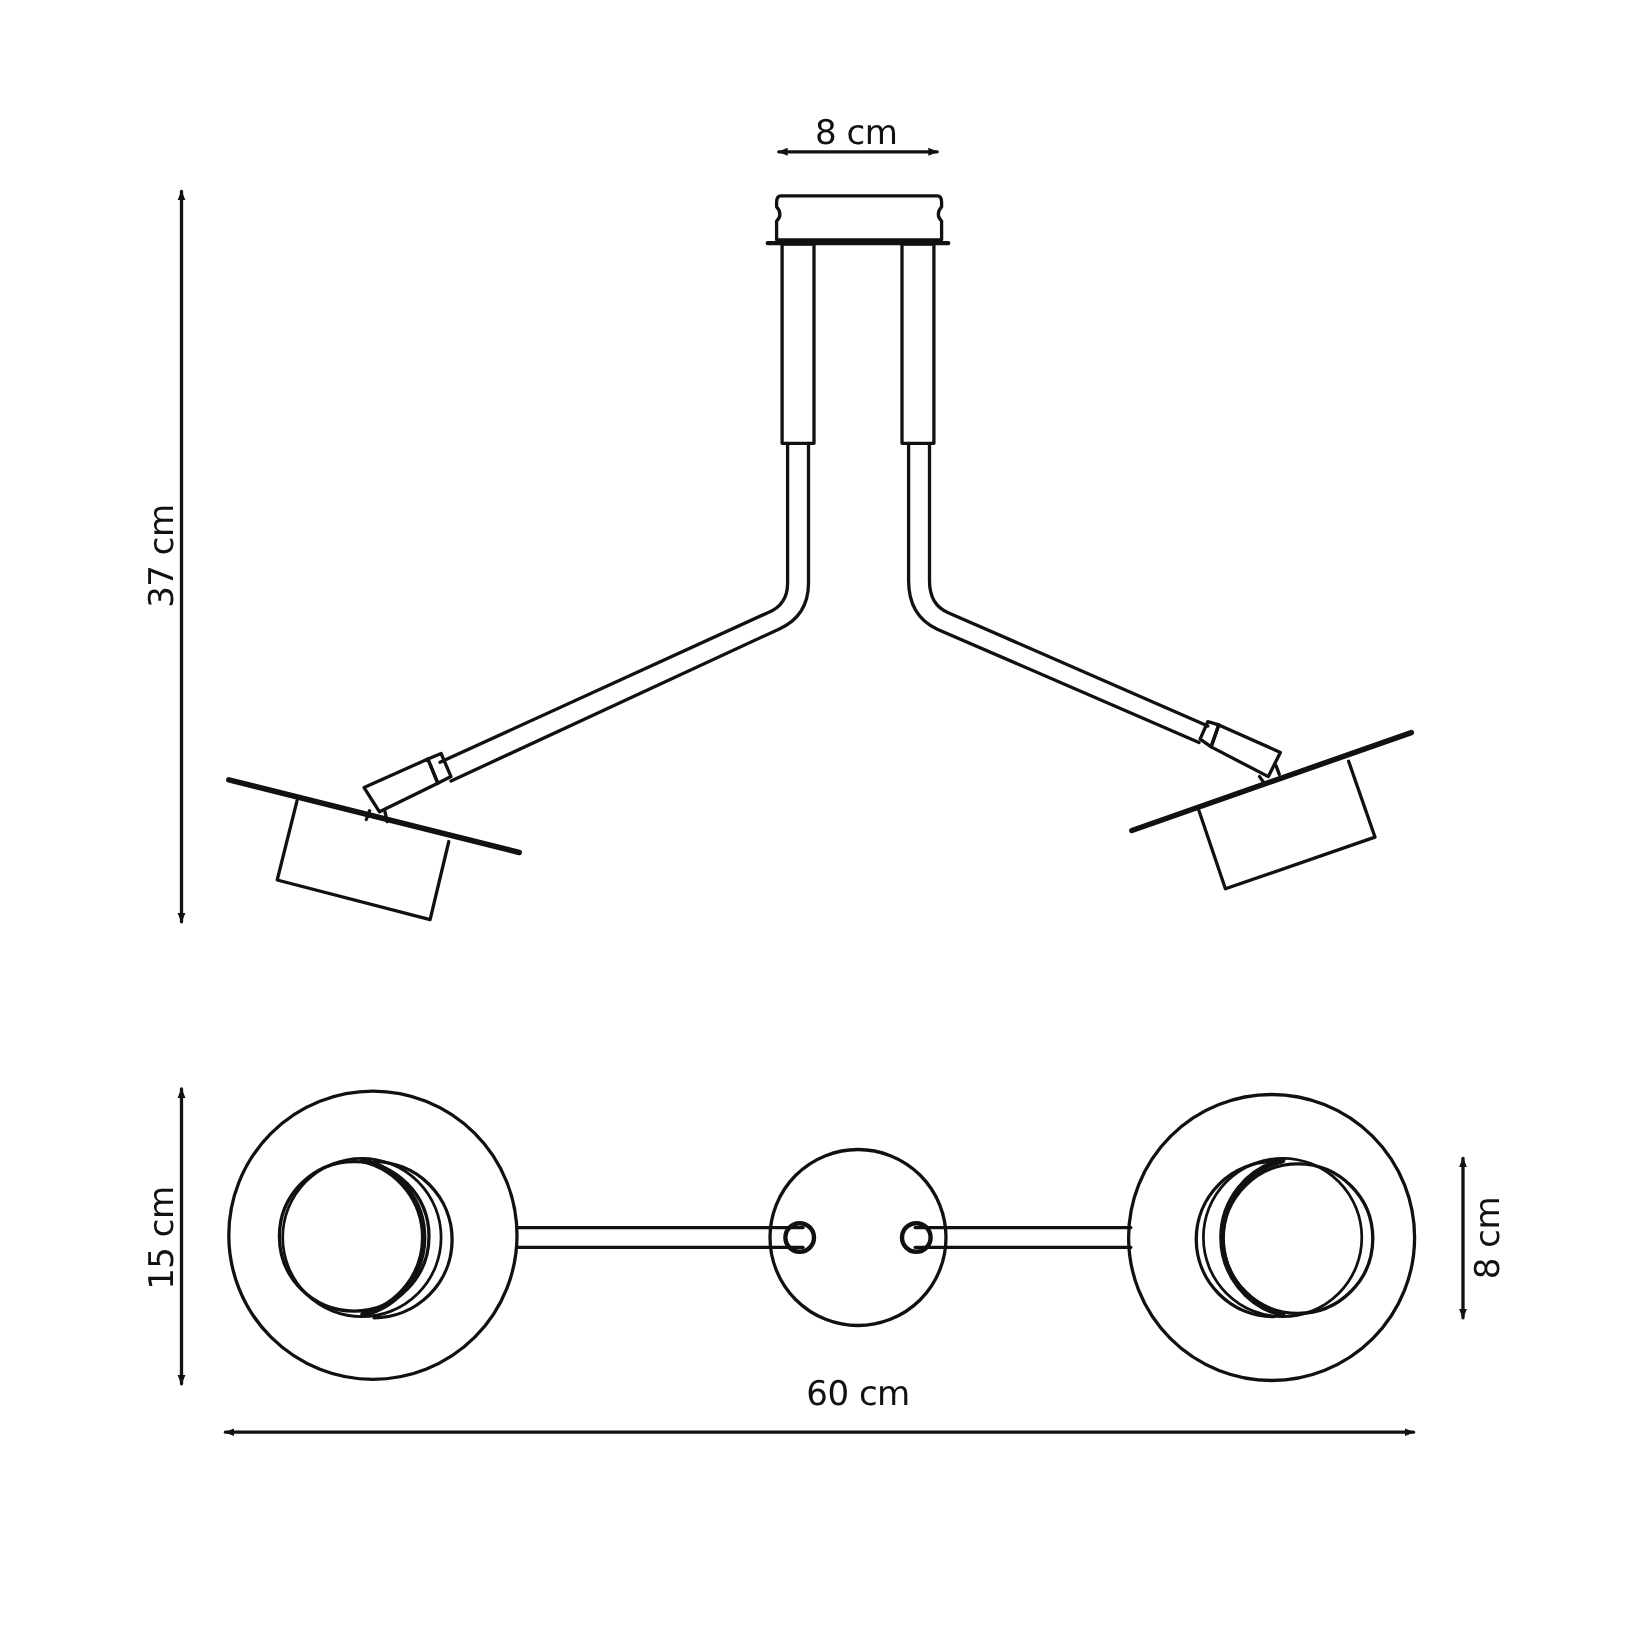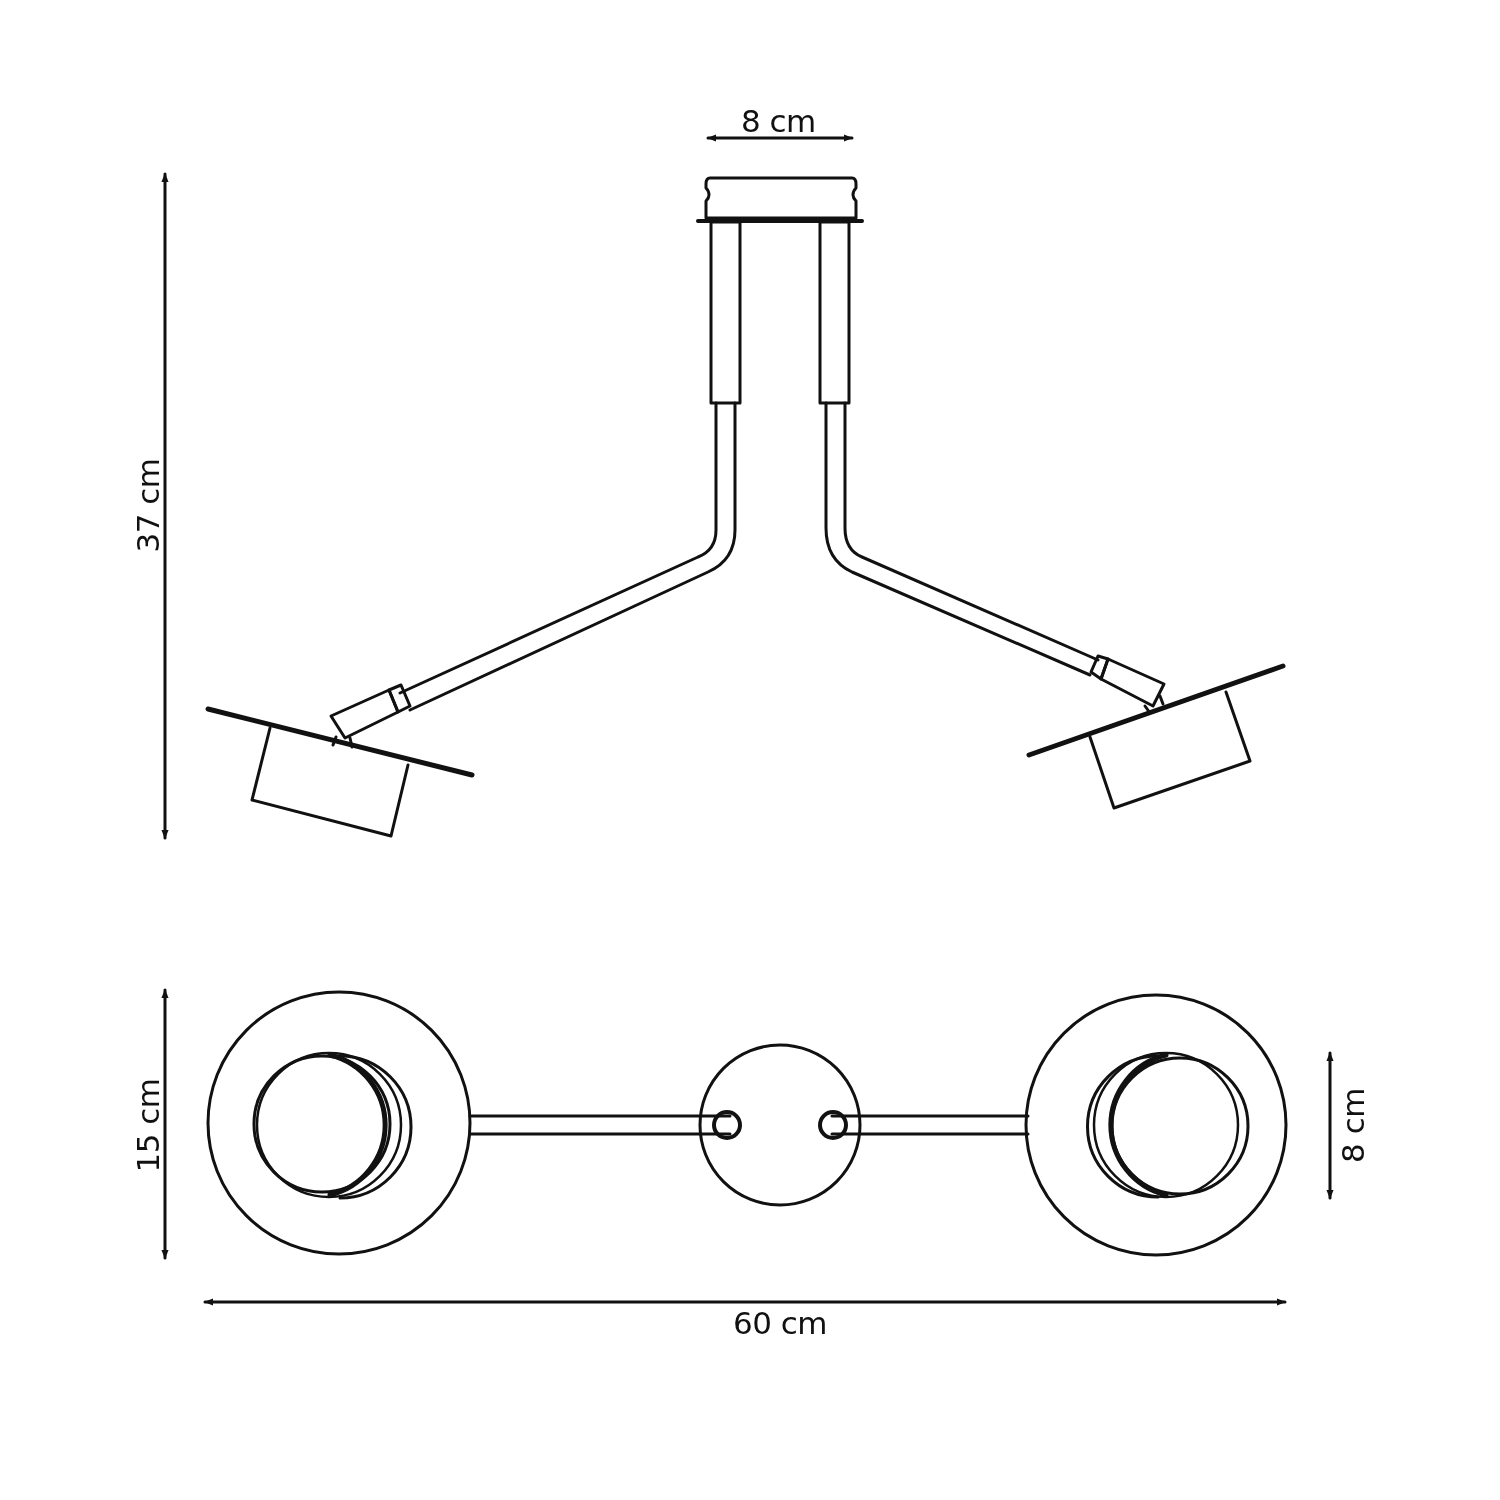--- a/index.html
+++ b/index.html
@@ -106,13 +106,13 @@
     <line x1="165" y1="990" x2="165" y2="1258" marker-start="url(#arr)" marker-end="url(#arr)"></line>
     <line x1="1330" y1="1053" x2="1330" y2="1198" marker-start="url(#arr)" marker-end="url(#arr)"></line>
     <line x1="205" y1="1302" x2="1285" y2="1302" marker-start="url(#arr)" marker-end="url(#arr)"></line>
   </g>
 </svg>
 
 <div class="dim-label" style="left:741px; top:106px;">8 cm</div>
 <div class="dim-label rot" style="left:101px; top:490px;">37 cm</div>
 <div class="dim-label rot" style="left:101px; top:1110px;">15 cm</div>
 <div class="dim-label rot" style="left:1316px; top:1110px;">8 cm</div>
-<div class="dim-label" style="left:733px; top:1308px;text-align:right;">60 cm</div>
+<div class="dim-label" style="left:733px; top:1252px;text-align:right;">60 cm</div>
 
 </body></html>

